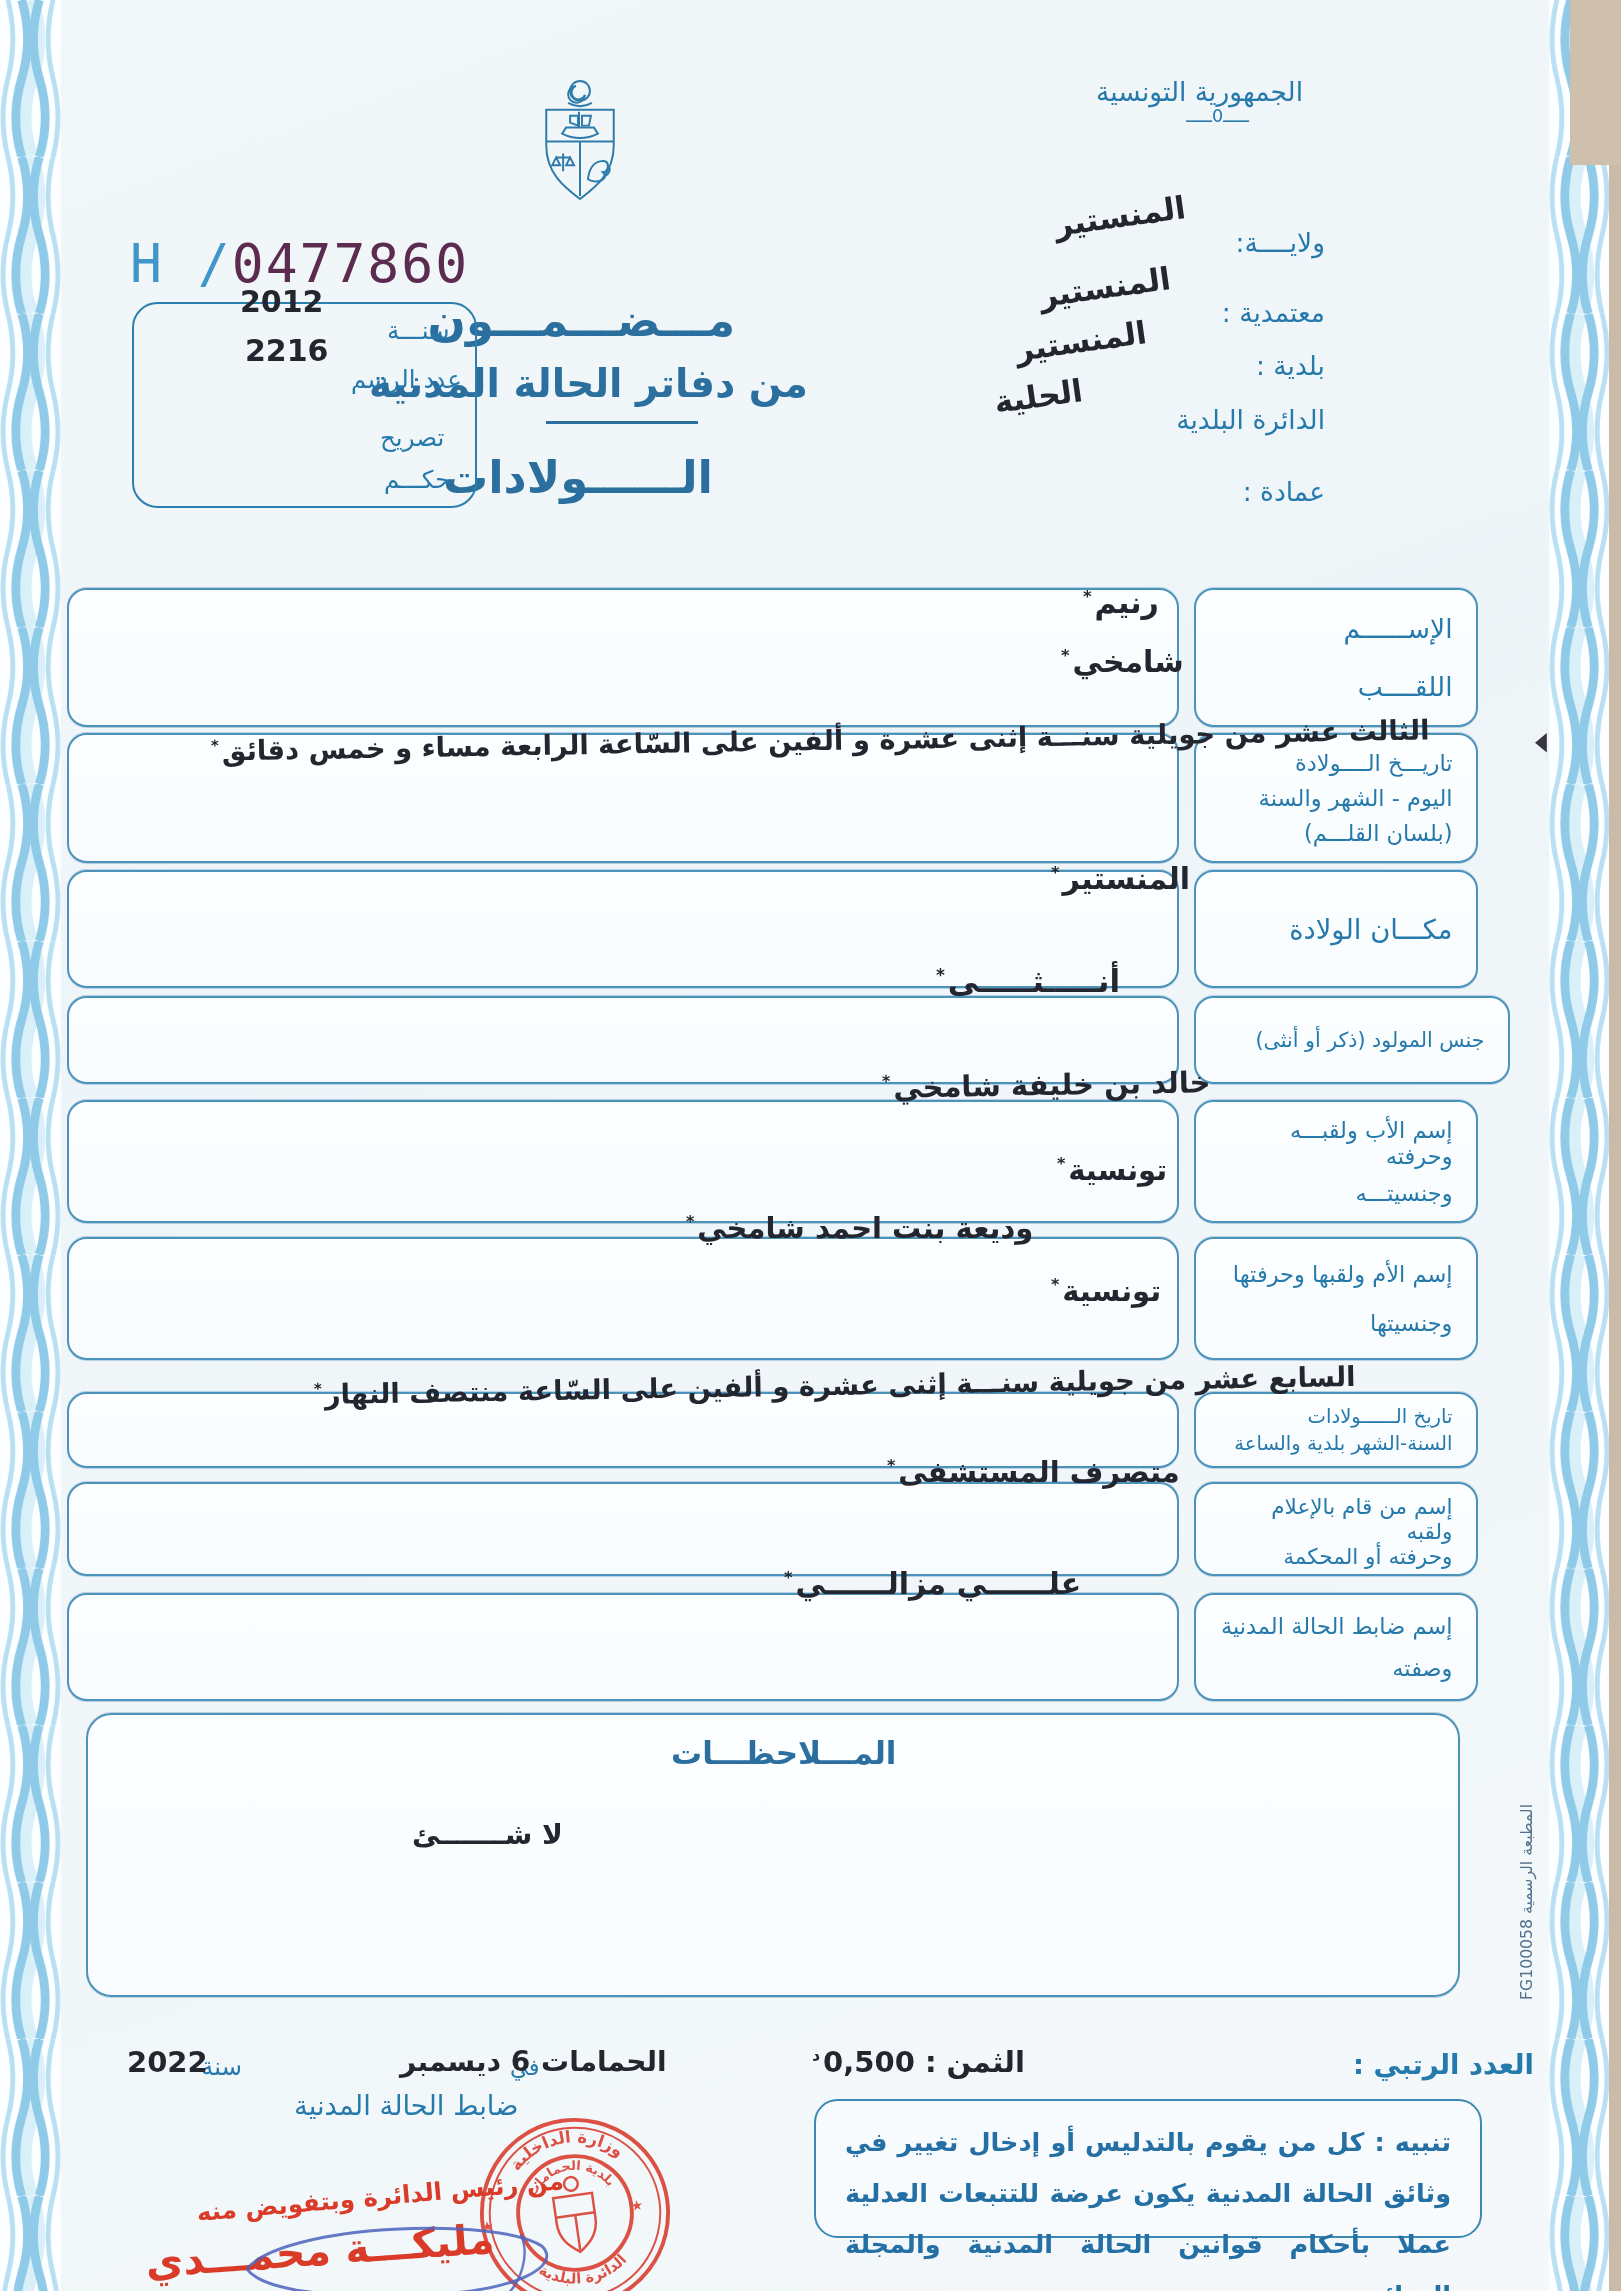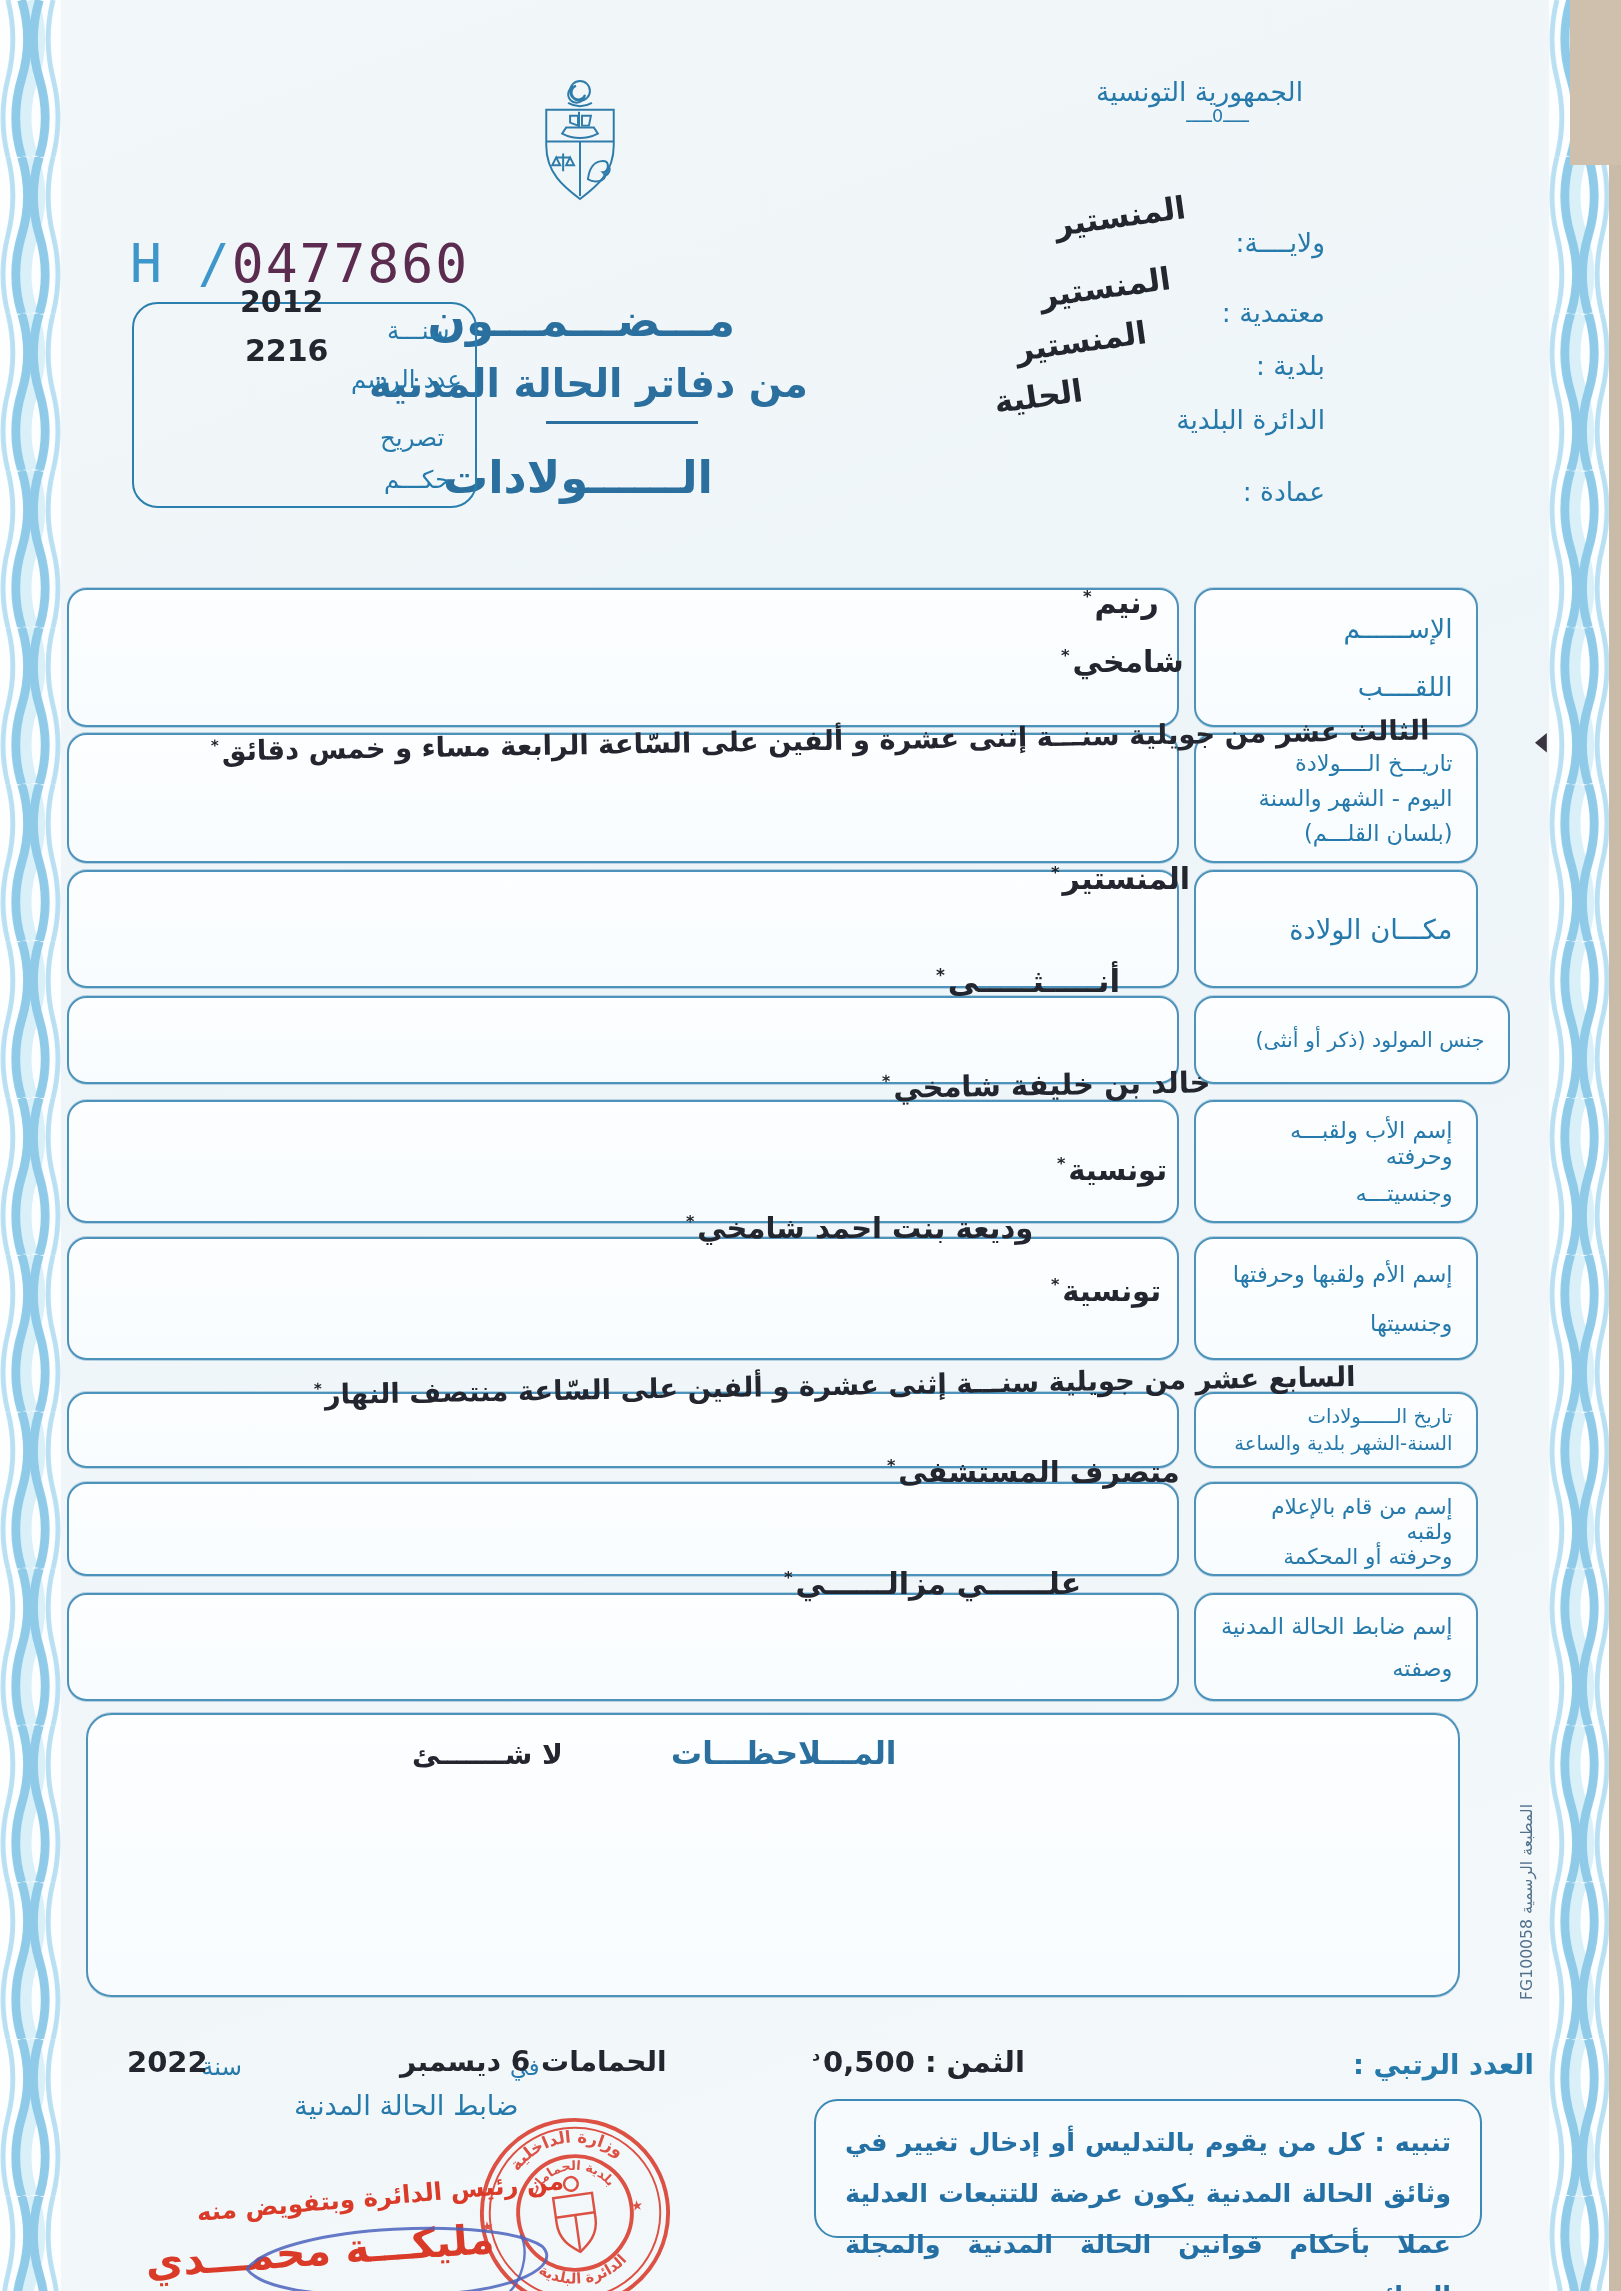--- a/index.html
+++ b/index.html
@@ -202,21 +202,21 @@
   <div class="abs hand" style="left:686px;top:1211px;font-size:29px"><span>وديعة بنت احمد شامخي</span><sup>*</sup></div>
   <div class="abs hand" style="left:1051px;top:1274px;font-size:29px"><span>تونسية</span><sup>*</sup></div>
 
   <div class="abs hand tilt1" style="left:314px;top:1370px;font-size:27.4px"><span>السابع عشر من جويلية سنـــة إثنى عشرة و ألفين على السّاعة منتصف النهار</span><sup>*</sup></div>
 
   <div class="abs hand" style="left:887px;top:1455px;font-size:29px"><span>متصرف المستشفى</span><sup>*</sup></div>
 
   <div class="abs hand" style="left:784px;top:1566px;font-size:30px"><span>علــــــي مزالــــــي</span><sup>*</sup></div>
 
   <div class="abs titleblue nowrap" style="left:671px;top:1735px;font-size:31px">المـــلاحظـــات</div>
-  <div class="abs hand" style="left:412px;top:1738px;font-size:28px">لا شـــــــئ</div>
+  <div class="abs hand" style="left:412px;top:1818px;font-size:28px">لا شـــــــئ</div>
 
   <div class="abs vert" style="left:1517px;top:2000px">المطبعة الرسمية FG100058</div>
 
   <div class="abs blue nowrap" style="left:1353px;top:2049px;font-size:27.4px;font-weight:bold">العدد الرتبي :</div>
   <div class="abs hand" style="left:812px;top:2045px;font-size:29px">
     <span>الثمن :</span>
     <span>0,500</span><sup>د</sup>
   </div>
   <div class="abs hand" style="left:541px;top:2045px;font-size:28px">الحمامات</div>
   <div class="abs blue nowrap" style="left:510px;top:2054px;font-size:22.5px">في</div>

